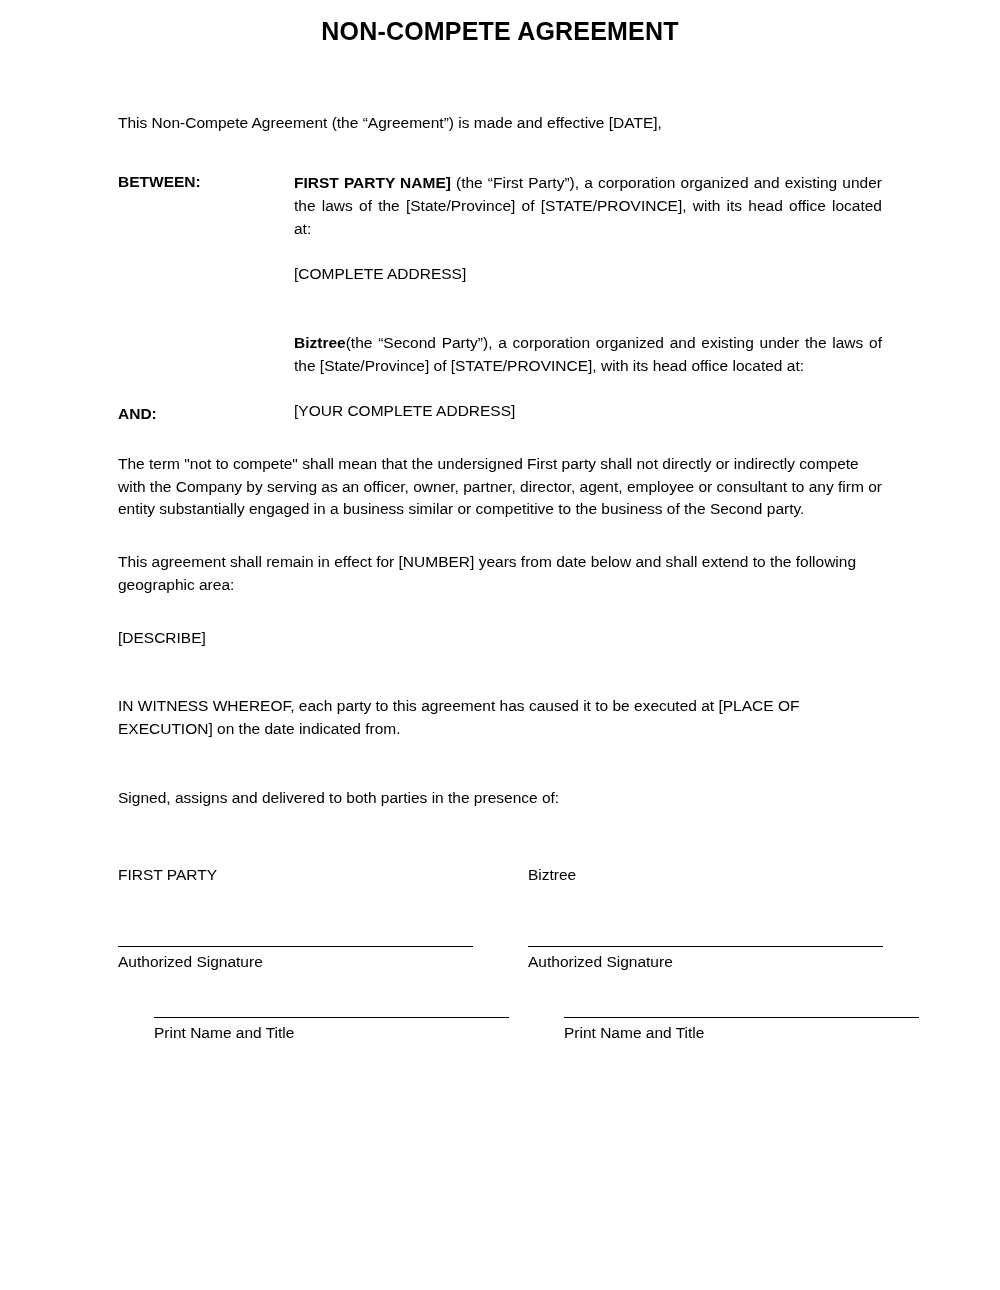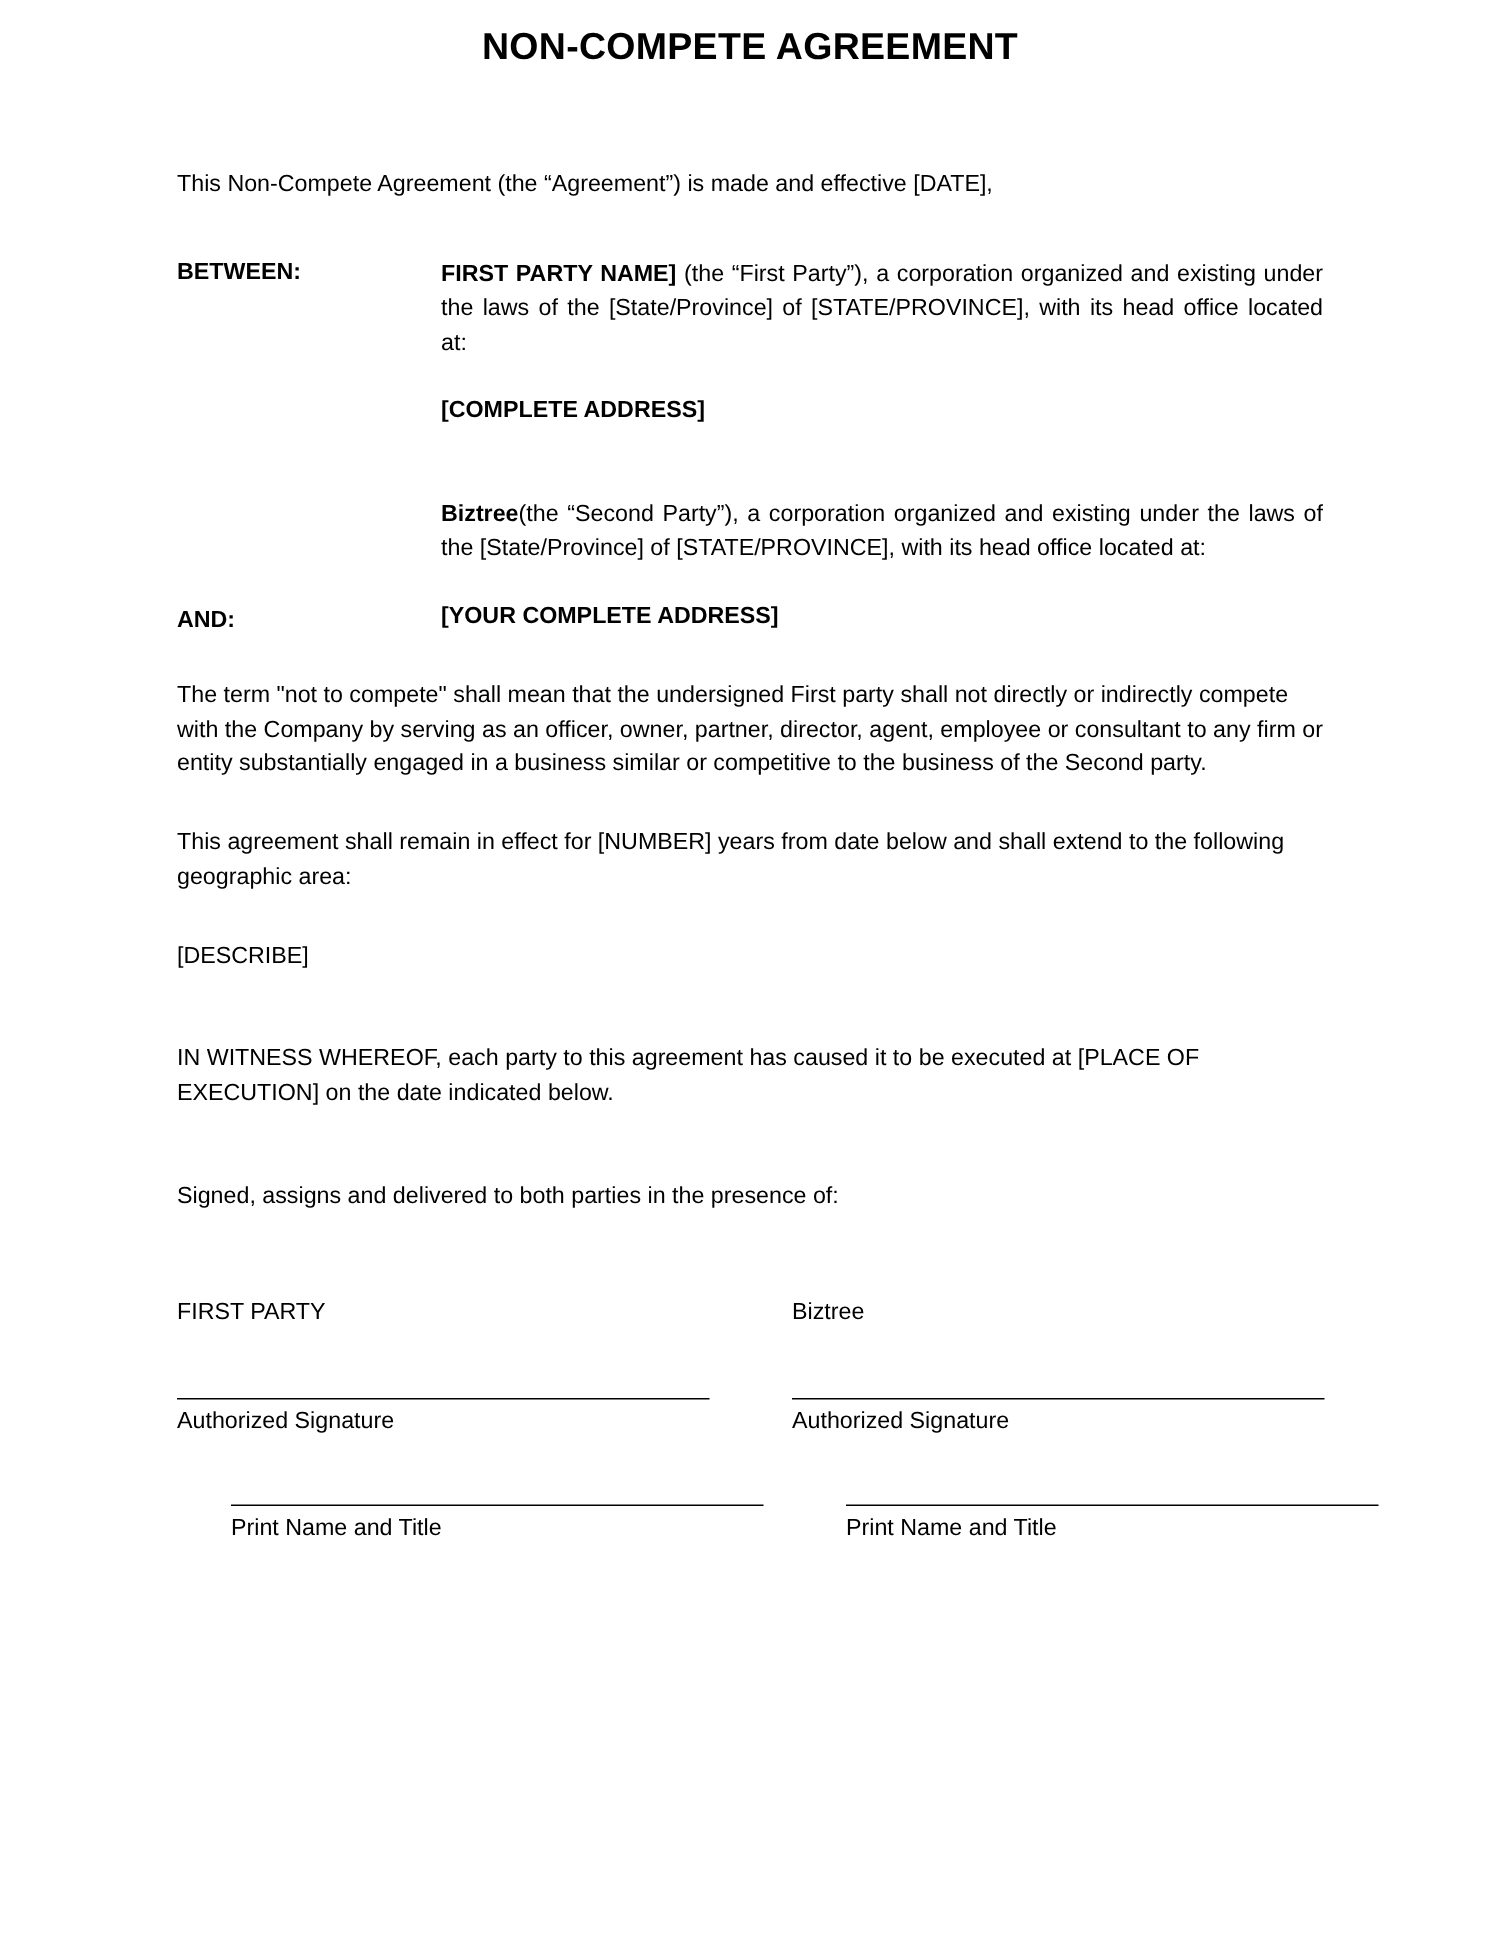--- a/index.html
+++ b/index.html
@@ -54,21 +54,20 @@
     font-size: 15.5px;
     line-height: 1.48;
     text-align: justify;
   }
   .party-body .strong {
     font-weight: bold;
   }
   .party-addr {
     margin-top: 22px;
     text-align: left;
-    font-weight: bold;
   }
   .para {
     font-size: 15.5px;
     line-height: 1.47;
     margin-top: 30px;
     text-align: left;
   }
   .para.gap-xl {
     margin-top: 46px;
   }
@@ -82,21 +81,21 @@
   }
   .sig-col {
     width: 410px;
     flex: 0 0 410px;
   }
   .sig-col.right {
     margin-left: 0;
   }
   .sig-row {
     display: flex;
-    margin-top: 48px;
+    margin-top: 62px;
   }
   .sig-row.second {
     margin-top: 46px;
     margin-left: 36px;
   }
   .sig-item {
     width: 410px;
     flex: 0 0 410px;
   }
   .sig-line {
@@ -130,21 +129,21 @@
     <div class="party-label">AND:</div>
     <div class="party-body">
       <span class="strong">Biztree</span><span>(the “Second Party”), a corporation organized and existing under the laws of the [State/Province] of [STATE/PROVINCE], with its head office located at:</span>
       <div class="party-addr">[YOUR COMPLETE ADDRESS]</div>
     </div>
   </div>
 
   <p class="para">The term "not to compete" shall mean that the undersigned First party shall not directly or indirectly compete with the Company by serving as an officer, owner, partner, director, agent, employee or consultant to any firm or entity substantially engaged in a business similar or competitive to the business of the Second party.</p>
   <p class="para">This agreement shall remain in effect for [NUMBER] years from date below and shall extend to the following geographic area:</p>
   <p class="para">[DESCRIBE]</p>
-  <p class="para gap-xl">IN WITNESS WHEREOF, each party to this agreement has caused it to be executed at [PLACE OF EXECUTION] on the date indicated below.</p>
+  <p class="para gap-xl">IN WITNESS WHEREOF, each party to this agreement has caused it to be executed at [PLACE OF EXECUTION] on the date indicated from.</p>
   <p class="para gap-xl">Signed, assigns and delivered to both parties in the presence of:</p>
 
   <div class="sig-names">
     <div class="sig-col">FIRST PARTY</div>
     <div class="sig-col right">Biztree</div>
   </div>
 
   <div class="sig-row">
     <div class="sig-item">
       <div class="sig-line"></div>

